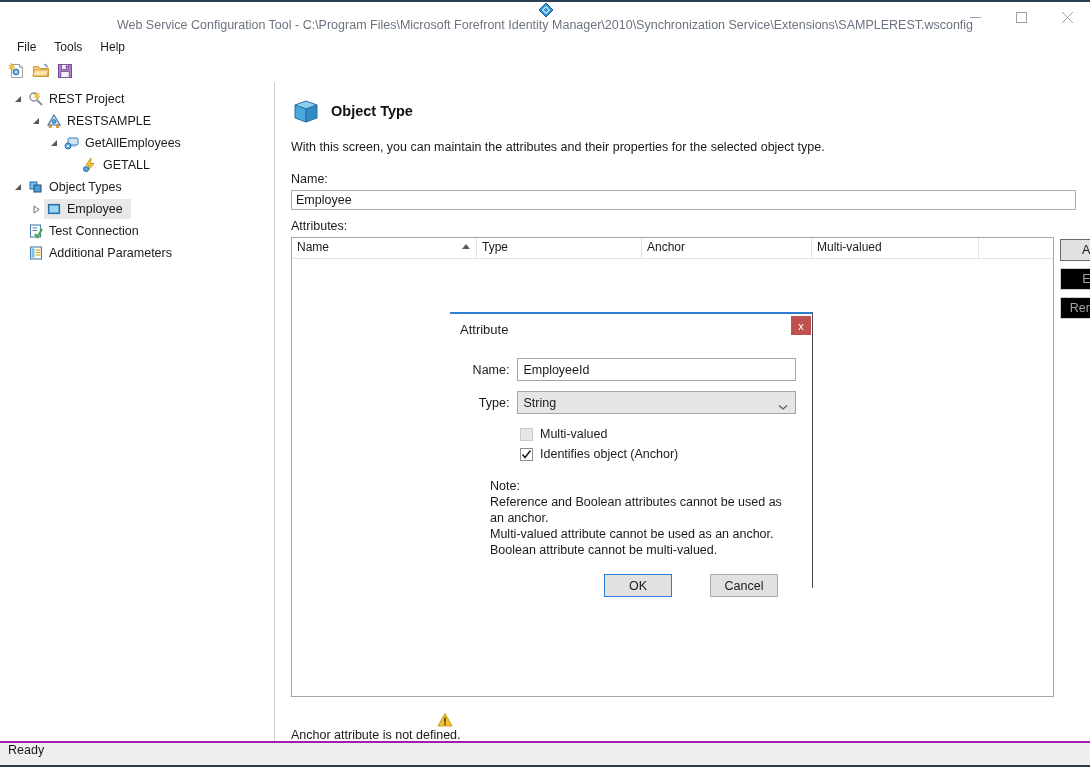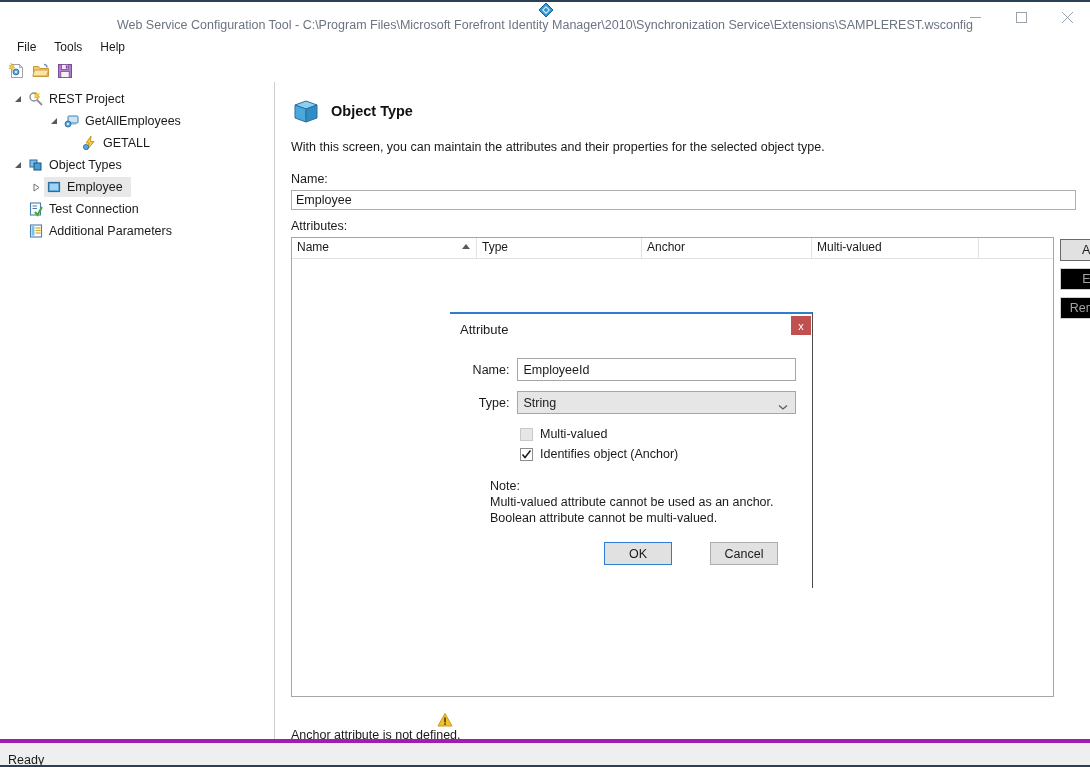--- a/index.html
+++ b/index.html
@@ -230,23 +230,23 @@
     flex-direction: column;
   }
   #warning .wicon { width: 16px; height: 16px; margin-right: 8px; }
 
   
   #statusbar {
     position: absolute;
     left: 0; right: 0; bottom: 0;
     height: 24px;
     background: #efefef;
-    border-top: 4px solid #a21caf;
-    display: flex;
-    align-items: flex-end;
+    border-top: 2px solid #a21caf;
+    display: flex;
+    align-items: flex-start;
     padding-left: 8px;
     font-size: 12.5px;
     color: #1a1a1a;
   }
   body::after {
     content: "";
     position: absolute;
     left: 0; right: 0; bottom: 0;
     height: 2px;
     background: #2b4055;
@@ -454,20 +454,38 @@
           <svg width="16" height="16" viewBox="0 0 16 16">
             <circle cx="6" cy="6" r="4" fill="none" stroke="#8a8f98" stroke-width="1.4"></circle>
             <line x1="9" y1="9" x2="14" y2="14" stroke="#8a8f98" stroke-width="1.8"></line>
             <polygon points="8,1 9.2,3.2 11.5,2.5 10.3,4.7 12,6 9.7,6.2 9.4,8.5 8.3,6.4 6.2,7 7.4,4.8 6,3.4 8,3.5" fill="#f7c948" stroke="#d8a31f" stroke-width="0.4"></polygon>
           </svg>
         </span>
         <span class="tlabel">REST Project</span>
       </span>
     </div>
 
+    <div class="tnode" style="padding-left:28px">
+      <span class="expander">
+        <svg width="9" height="9" viewBox="0 0 9 9">
+            <polygon points="1,7 7,7 7,1" fill="#595959"></polygon>
+          </svg>
+      </span>
+      <span class="tlabel-wrap">
+        <span class="ticon">
+          <svg width="16" height="16" viewBox="0 0 16 16">
+            <polygon points="8,2 14,12 2,12" fill="#d8e9f6" stroke="#3b7fb5" stroke-width="1.2"></polygon>
+            <circle cx="8" cy="8.5" r="2" fill="#5aa9dd" stroke="#2b6a9b" stroke-width="0.8"></circle>
+            <rect x="3" y="12" width="2.5" height="2.5" fill="#f0a33c" stroke="#b77420" stroke-width="0.6"></rect>
+            <rect x="10.5" y="12" width="2.5" height="2.5" fill="#f0a33c" stroke="#b77420" stroke-width="0.6"></rect>
+          </svg>
+        </span>
+        <span class="tlabel">RESTSAMPLE</span>
+      </span>
+    </div>
 
     <div class="tnode" style="padding-left:46px">
       <span class="expander">
         <svg width="9" height="9" viewBox="0 0 9 9">
             <polygon points="1,7 7,7 7,1" fill="#595959"></polygon>
           </svg>
       </span>
       <span class="tlabel-wrap">
         <span class="ticon">
           <svg width="16" height="16" viewBox="0 0 16 16">
@@ -656,20 +674,21 @@
       <span class="cbox">
         <svg width="11" height="11" viewBox="0 0 11 11">
           <polyline points="1.5,5.5 4,8.5 9.5,1.5" fill="none" stroke="#1a1a1a" stroke-width="1.5"></polyline>
         </svg>
       </span>
       <span class="cblabel">Identifies object (Anchor)</span>
     </div>
 
     <div id="note">
       <div>Note:</div>
+      <div>Reference and Boolean attributes cannot be used as an anchor.</div>
       <div>Multi-valued attribute cannot be used as an anchor.</div>
       <div>Boolean attribute cannot be multi-valued.</div>
     </div>
 
     <div id="dlg-buttons">
       <button class="dbtn focus">OK</button>
       <button class="dbtn">Cancel</button>
     </div>
 
   </div>

